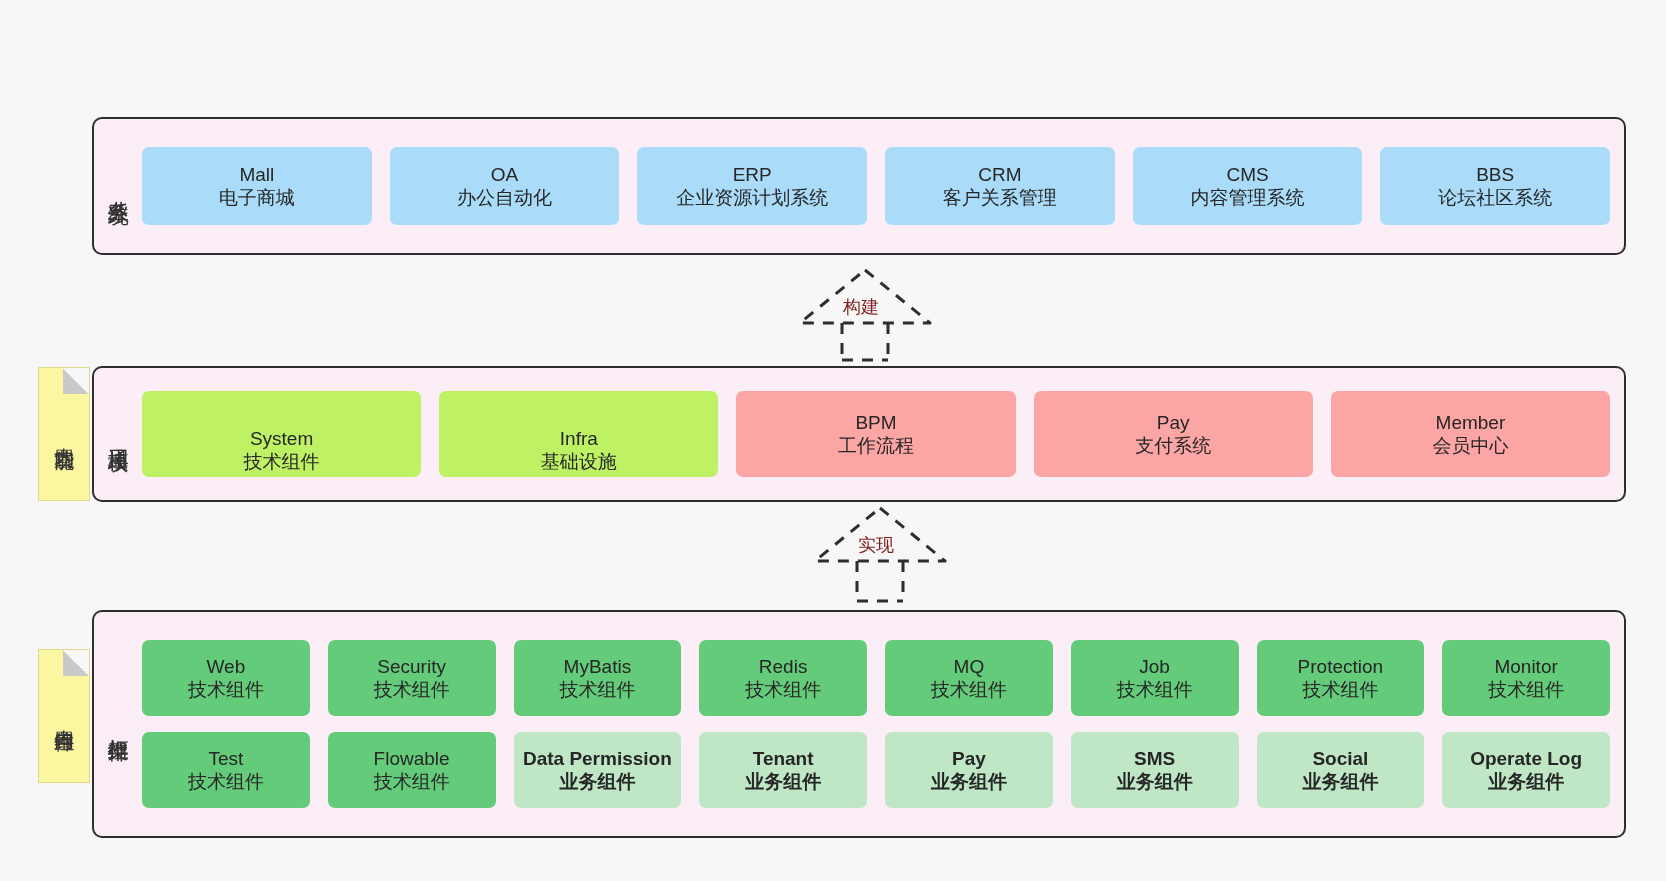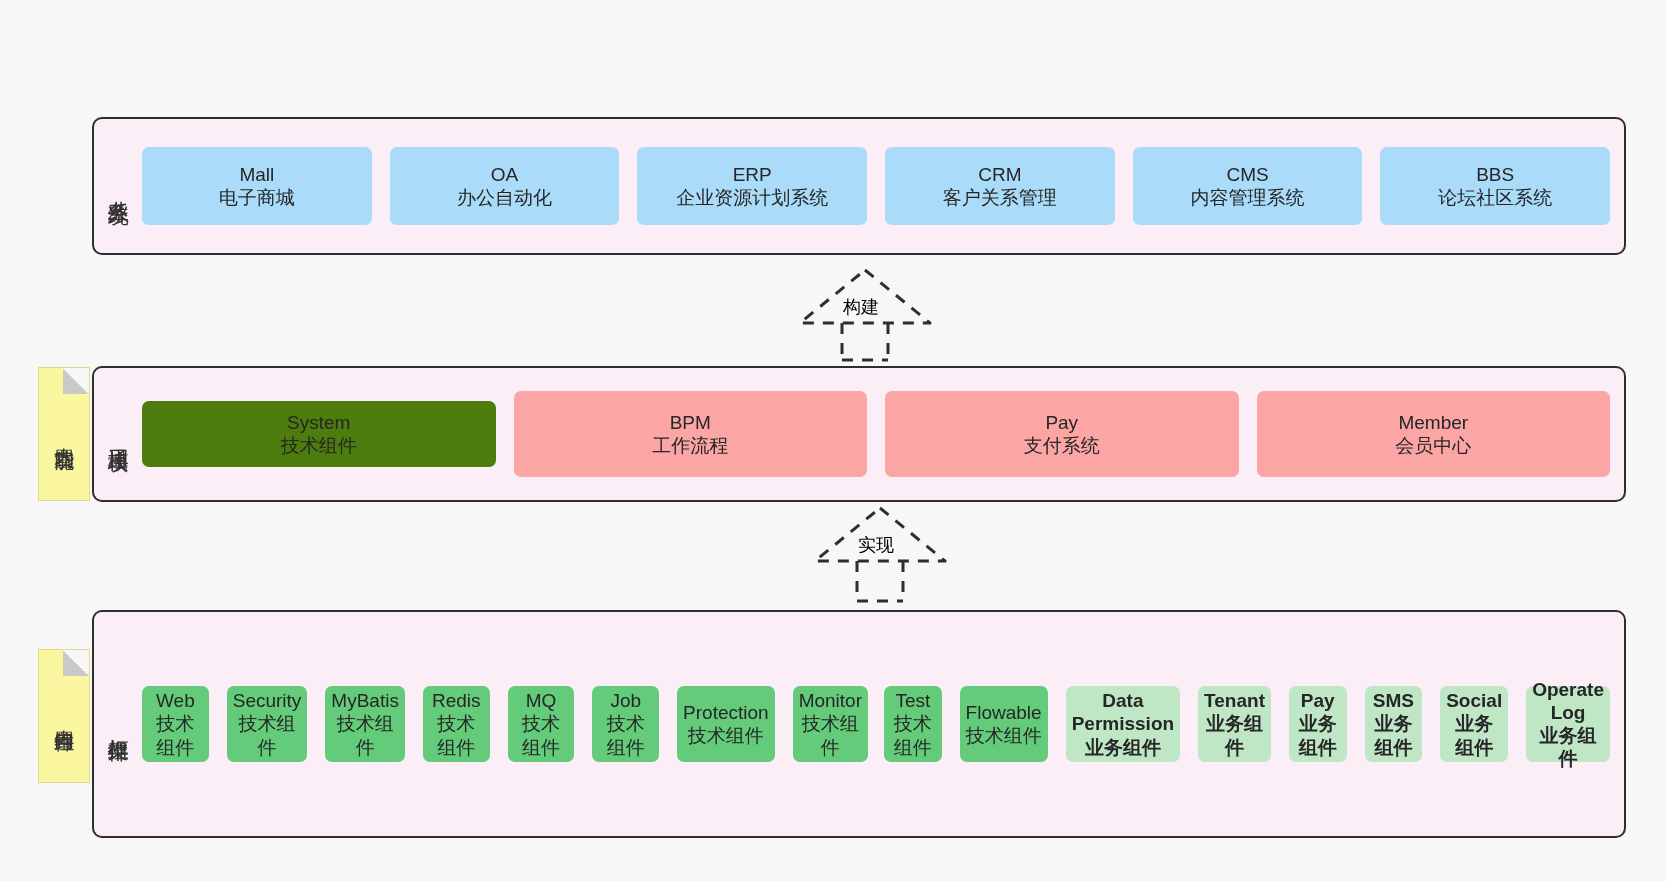--- a/index.html
+++ b/index.html
@@ -41,21 +41,21 @@
     user-select: none;
   }
   .layer-body {
     flex: 1 1 auto;
     display: flex;
     align-items: center;
     padding: 0 14px 0 0;
     gap: 18px;
   }
   .layer-body.two-rows {
-    flex-direction: row;
+    flex-direction: column;
     justify-content: center;
     gap: 16px;
     padding: 0 14px 0 0;
   }
   .row {
     display: flex;
     width: 100%;
     gap: 18px;
   }
 
@@ -71,21 +71,21 @@
     line-height: 1.22;
     font-size: 19px;
     color: #262626;
     padding: 4px 6px;
     user-select: none;
   }
   .card .en { font-size: 19px; }
   .card .cn { font-size: 19px; }
 
   .biz-card     { background: #aadcfa; height: 78px; }
-  .mod-strong   { background: #4d7c0f; height: 66px; }
+  .mod-strong   { background: #bef264; height: 86px; justify-content: flex-end; }
   .mod-soft     { background: #fca5a5; height: 86px; }
   .tech-card    { background: #63cb7a; height: 76px; }
   .bizc-card    { background: #bfe7c6; height: 76px; font-weight: bold; }
 
   
   .note {
     position: absolute;
     background: #fbf6a0;
     border: 1px solid #dfd98b;
     display: flex;
@@ -105,21 +105,21 @@
     top: 0; right: 0;
     width: 26px; height: 26px;
     background: linear-gradient(225deg, #f7f7f7 0 50%, #c9c9c9 50% 100%);
   }
 
   
   .arrow { position: absolute; }
   .arrow-label {
     position: absolute;
     font-size: 18px;
-    color: #000000;
+    color: #7f1d1d;
     background: transparent;
     white-space: nowrap;
     user-select: none;
   }
 </style>
 </head>
 <body>
 
 <div class="canvas">
 
@@ -161,20 +161,24 @@
 
   <div class="note" style="left:38px; top:367px; width:52px; height:134px;">内置功能</div>
 
   <div class="layer" style="left:92px; top:366px; width:1534px; height:136px;">
     <div class="layer-title">通用模块</div>
     <div class="layer-body">
       <div class="card mod-strong">
         <span class="en">System</span>
         <span class="cn">技术组件</span>
       </div>
+      <div class="card mod-strong">
+        <span class="en">Infra</span>
+        <span class="cn">基础设施</span>
+      </div>
       <div class="card mod-soft">
         <span class="en">BPM</span>
         <span class="cn">工作流程</span>
       </div>
       <div class="card mod-soft">
         <span class="en">Pay</span>
         <span class="cn">支付系统</span>
       </div>
       <div class="card mod-soft">
         <span class="en">Member</span>

